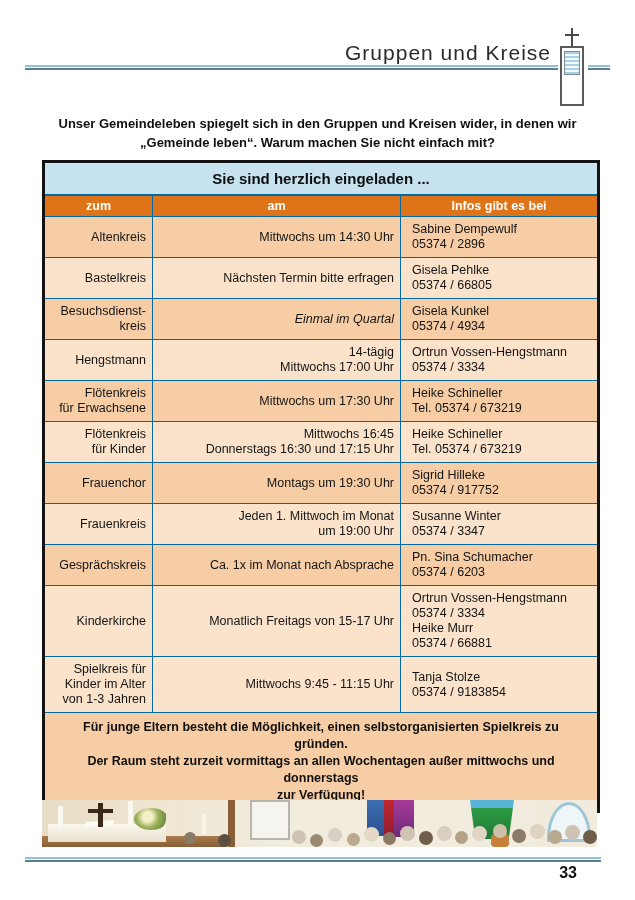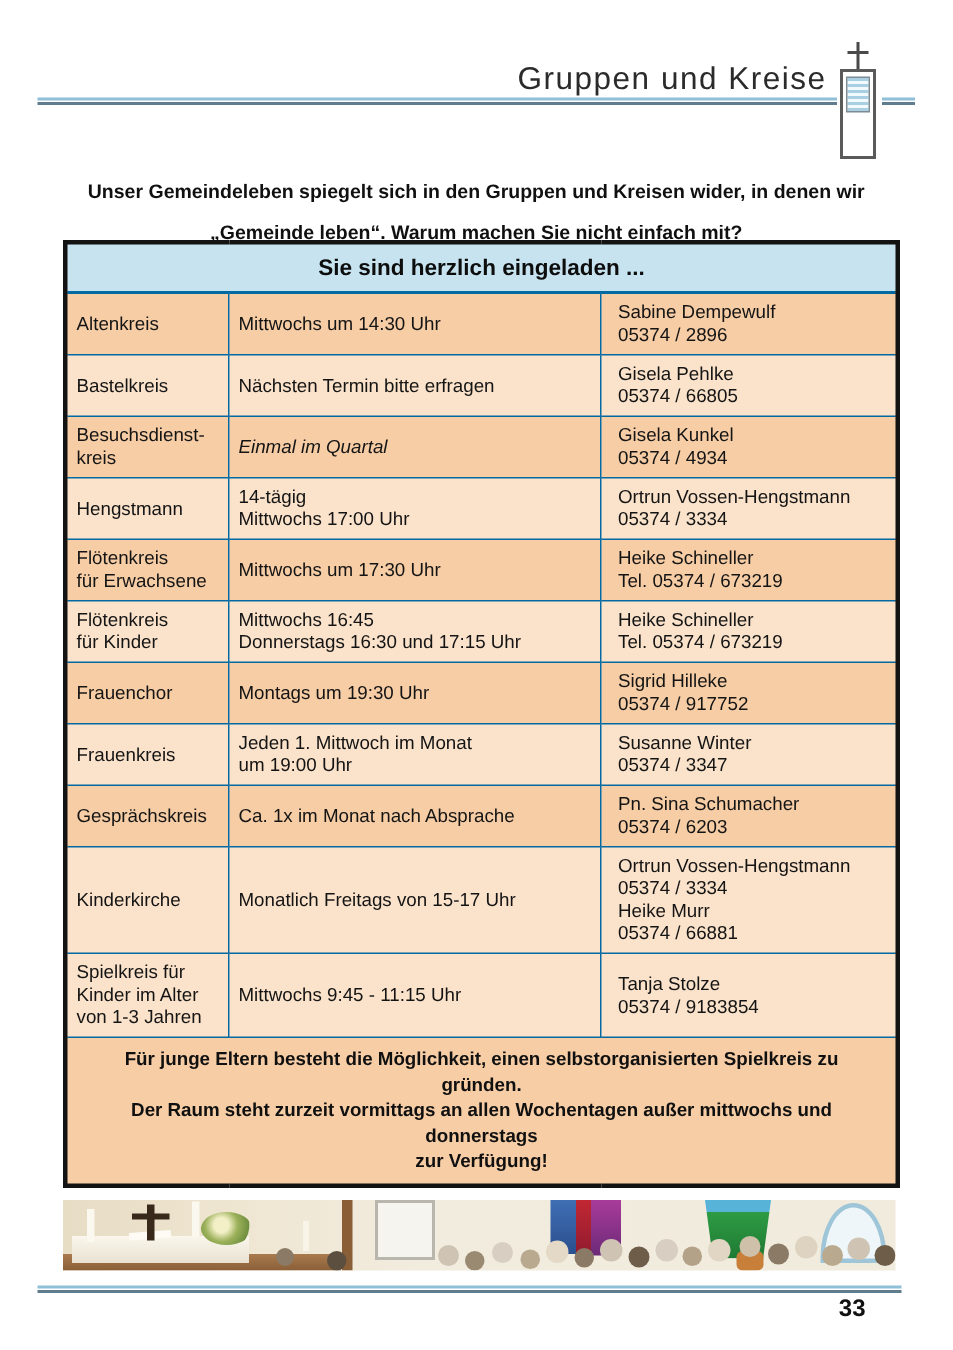--- a/index.html
+++ b/index.html
@@ -29,42 +29,42 @@
   }
   .tower .louvers {
     position:absolute; left:2px; top:3px; width:16px; height:24px;
     border:1px solid #7d8c94;
     background:repeating-linear-gradient(180deg,#a9d0e2 0 2px,#f2fafd 2px 4px);
   }
 
   
   .intro {
     position:absolute; top:106px; left:0; width:635px;
-    text-align:center; font-size:13px; font-weight:bold; line-height:27px;
+    text-align:center; font-size:13px; font-weight:bold; line-height:19px;
     white-space:pre-line; color:#101010;
   }
 
   
   table.groups {
     position:absolute; left:42px; top:152px; width:555px;
     border-collapse:collapse; table-layout:fixed;
     border:3px solid #131313;
   }
   table.groups td, table.groups th { border:1px solid #0369a1; }
   .t-title {
     background:#c6e3ef; text-align:center; font-size:15px; font-weight:bold;
     padding:7px 4px; border-bottom-width:2px !important; color:#0d0d0d;
   }
   th.col-h {
     background:#de7417; color:#ffffff; font-size:12.5px; font-weight:bold;
     padding:3px 2px; text-align:center;
   }
   td.c {
     font-size:12.5px; line-height:15px; padding:5px 6px;
-    text-align:left; vertical-align:middle; white-space:pre-line; color:#141414;
+    text-align:right; vertical-align:middle; white-space:pre-line; color:#141414;
   }
   td.c.info { text-align:left; padding-left:11px; }
   tr.dark  td { background:#f7cda5; }
   tr.light td { background:#fbe3cb; }
   td.italic { font-style:italic; }
   td.note {
     background:#f7cda5; font-size:12.5px; font-weight:bold; line-height:17px;
     text-align:center; padding:6px 10px; white-space:pre-line; color:#101010;
   }
 
@@ -115,20 +115,25 @@
 
   <table class="groups">
     <colgroup>
         <col style="width:109px">
         <col style="width:248px">
         <col style="width:198px">
       </colgroup>
     <tbody>
         <tr>
       <td class="t-title" colspan="3">Sie sind herzlich eingeladen ...</td>
+    </tr>
+    <tr>
+      <th class="col-h">zum</th>
+      <th class="col-h">am</th>
+      <th class="col-h">Infos gibt es bei</th>
     </tr>
     <tr class="dark">
       <td class="c">Altenkreis</td>
       <td class="c">Mittwochs um 14:30 Uhr</td>
       <td class="c info">Sabine Dempewulf
 05374 / 2896</td>
     </tr>
     <tr class="light">
       <td class="c">Bastelkreis</td>
       <td class="c">Nächsten Termin bitte erfragen</td>

